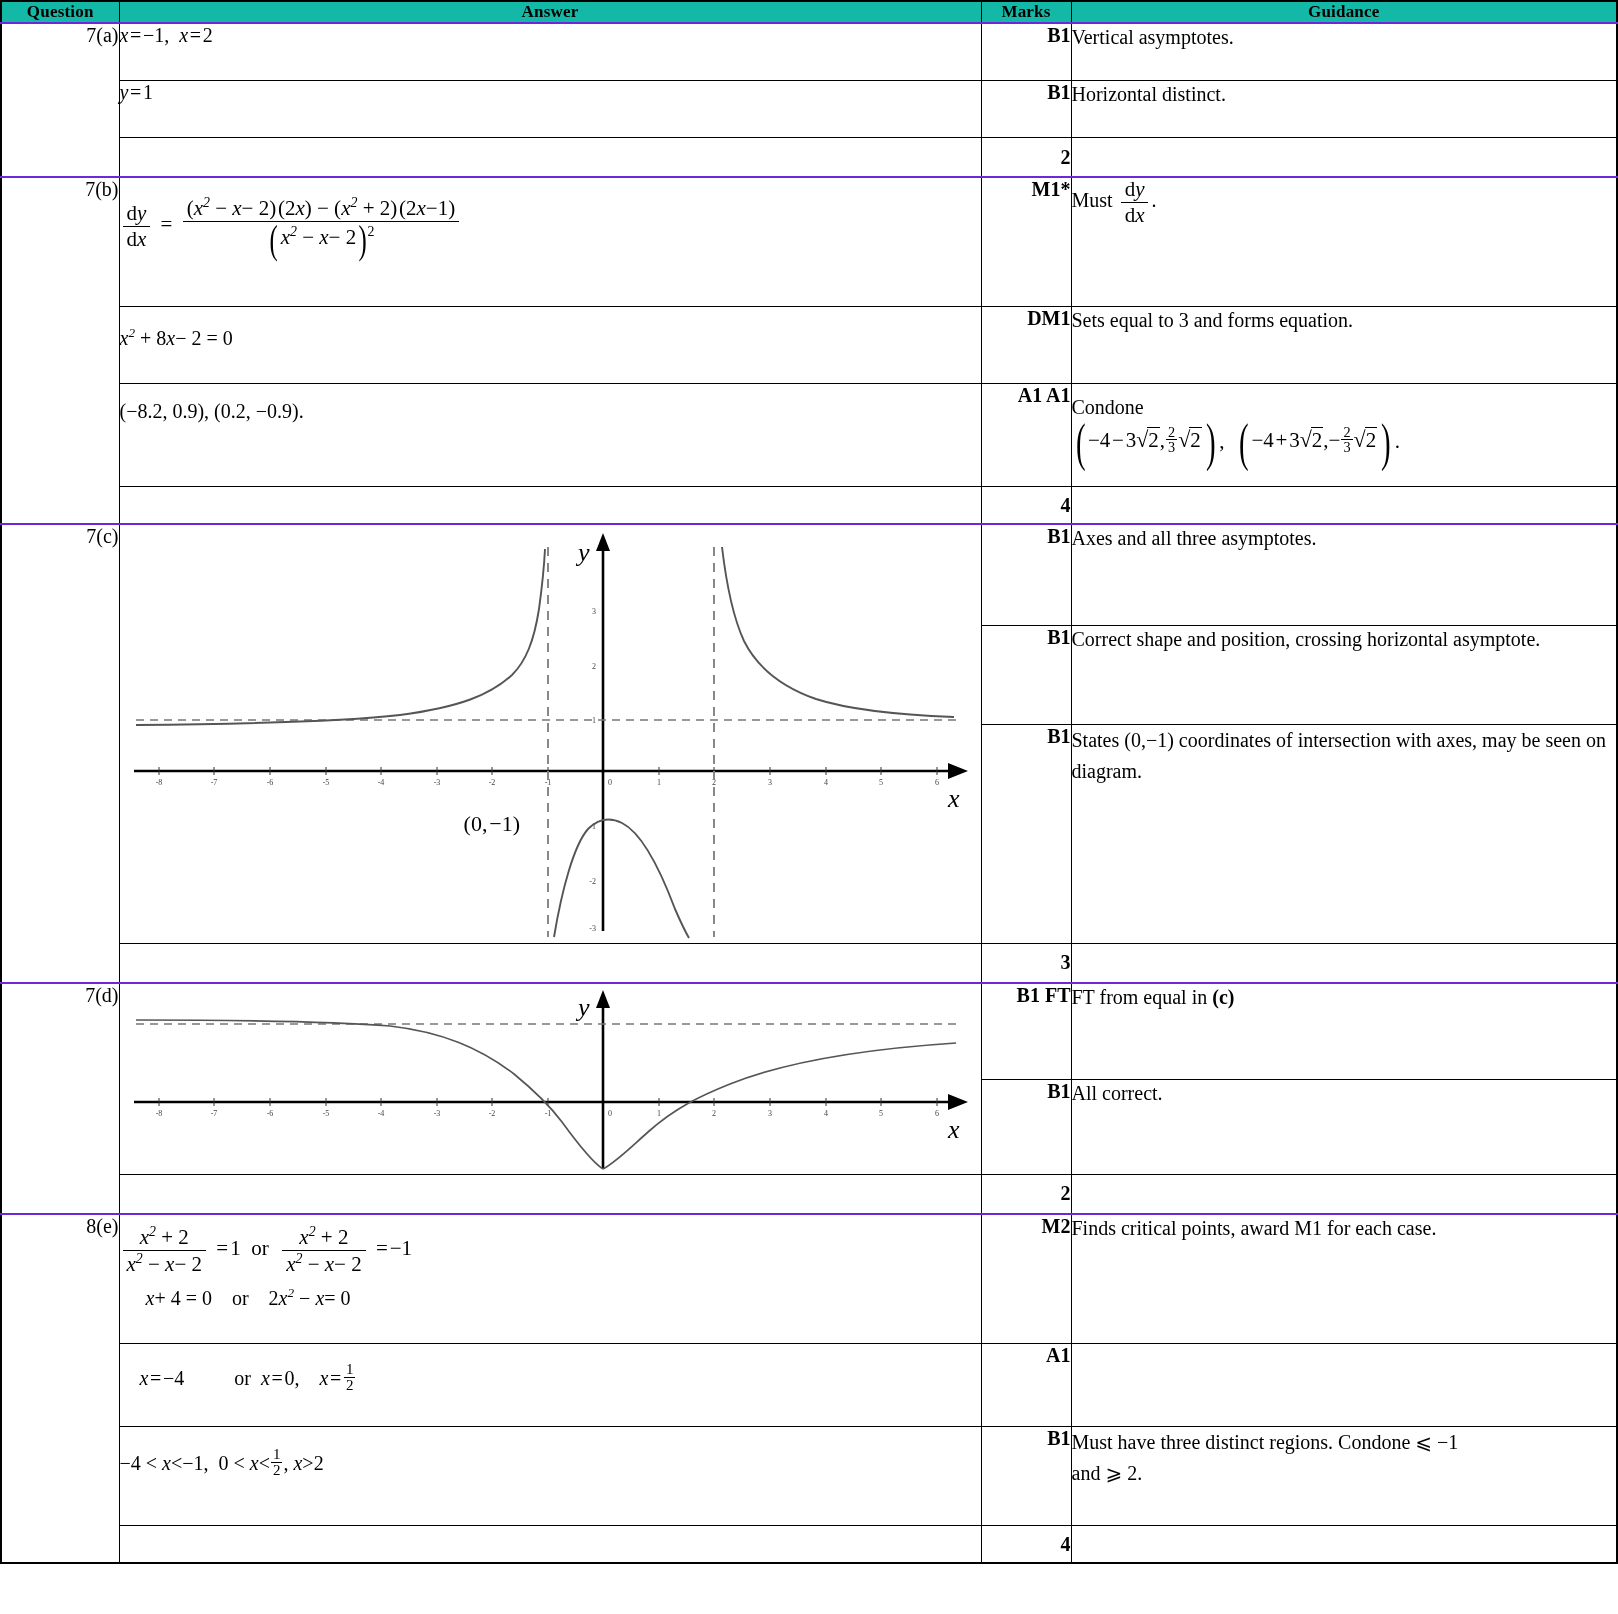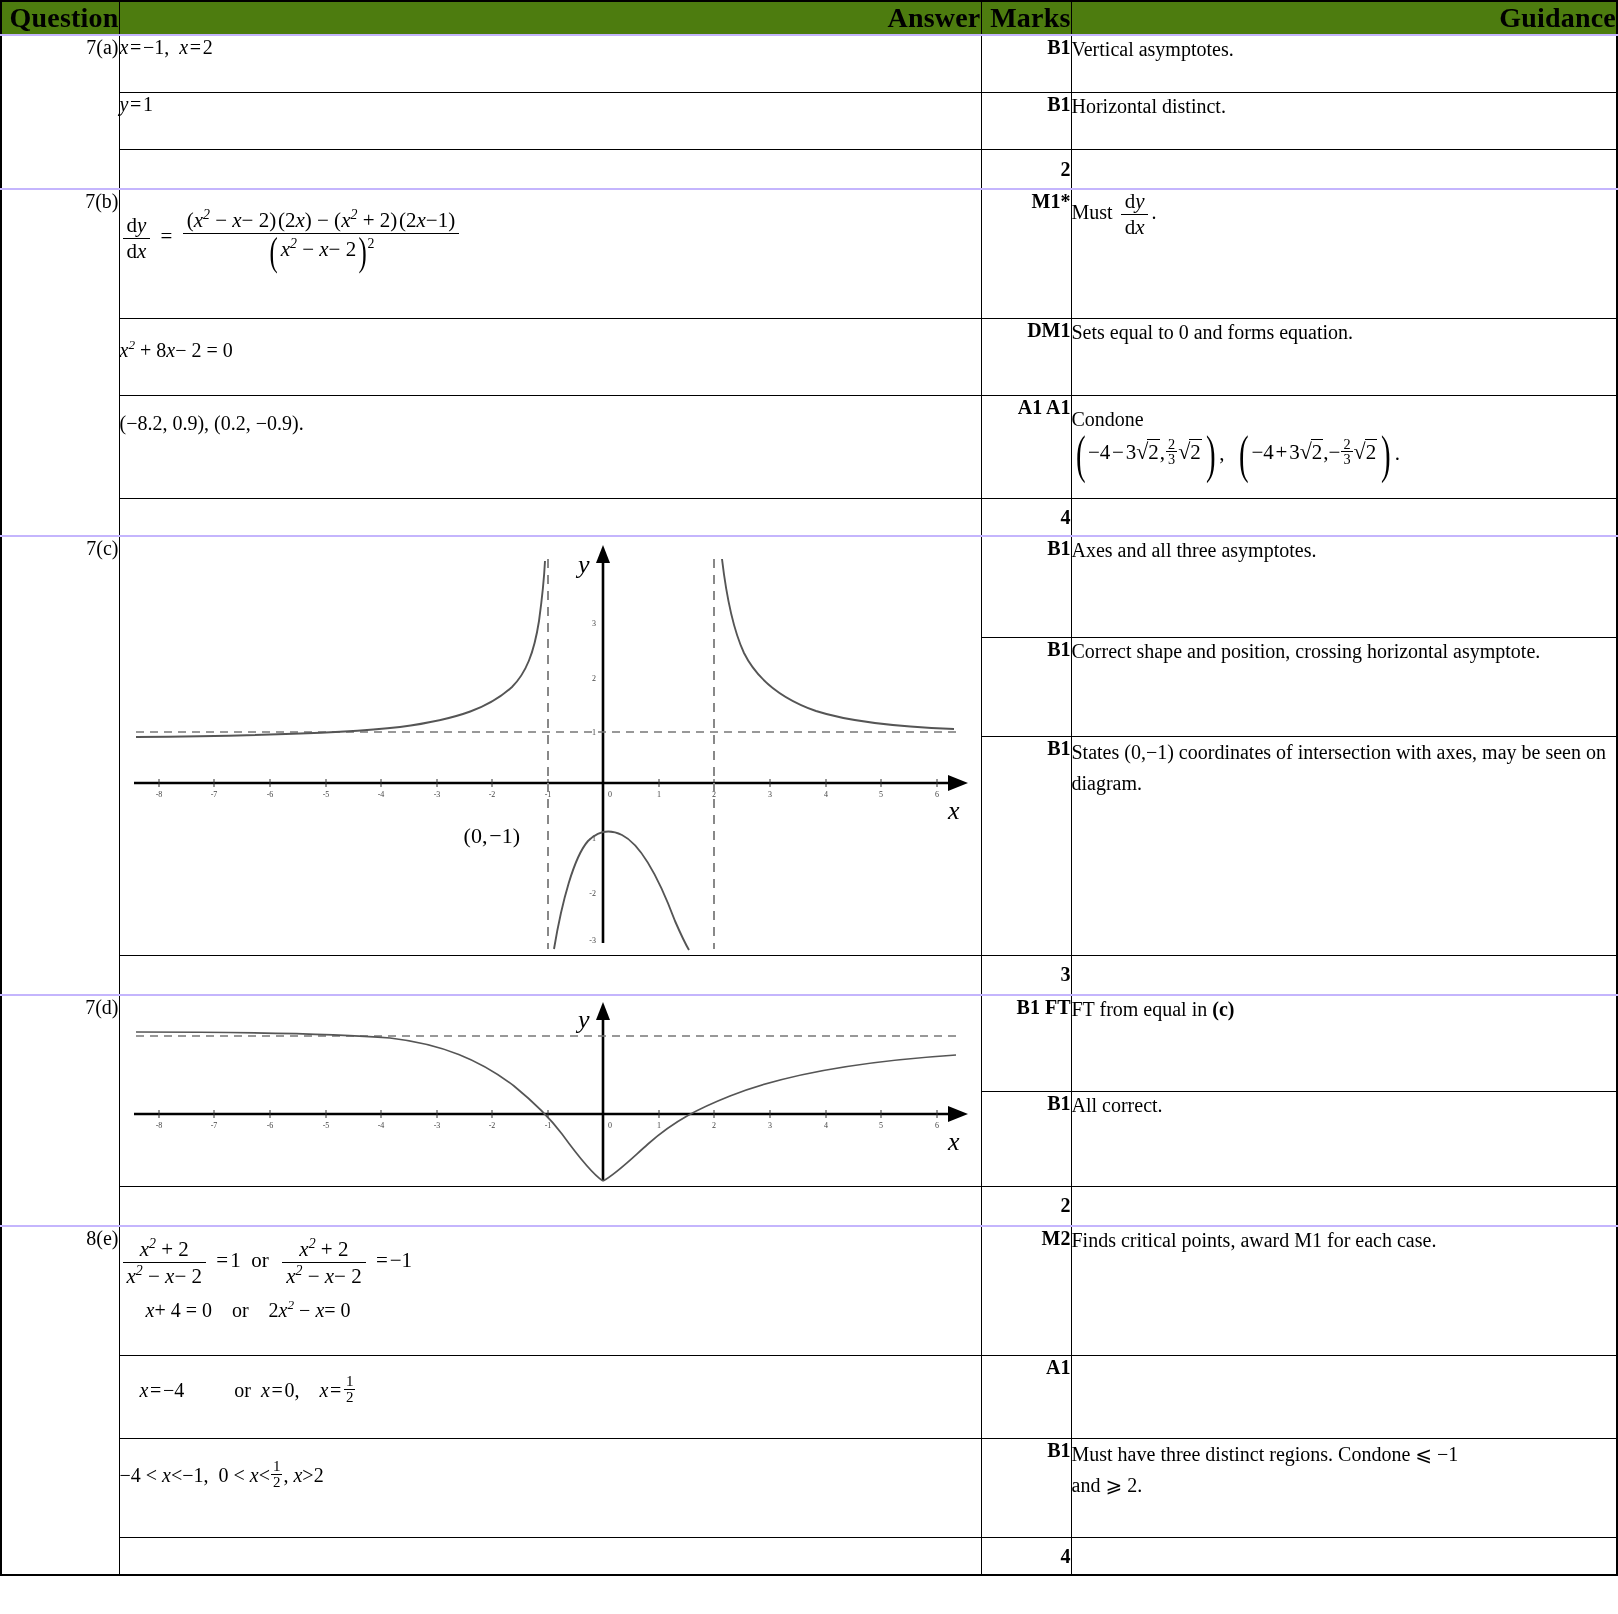--- a/index.html
+++ b/index.html
@@ -24,30 +24,30 @@
   table.ms col.c-answer   { width: 862px; }
   table.ms col.c-marks    { width: 90px; }
   table.ms col.c-guidance { width: 546px; }
 
   table.ms th, table.ms td {
     border: 1px solid #000;
     vertical-align: top;
     padding: 0;
   }
   thead th {
-    background: #4d7c0f;
+    background: #14b8a6;
     font-weight: bold;
-    font-size: 28px;
-    text-align: right;
+    font-size: 17px;
+    text-align: center;
     padding: 10px 4px 12px 4px;
     border: 2px solid #000;
     letter-spacing: .2px;
   }
   
-  tr.sec-start > td { border-top: 2px solid #c4b5fd; }
+  tr.sec-start > td { border-top: 2px solid #6d28d9; }
 
   td.q {
     text-align: right;
     padding: 14px 12px 0 4px;
     font-size: 20px;
     border-right: 2px solid #000;
   }
   td.ans {
     padding: 12px 10px 12px 18px;
     font-size: 20px;
@@ -182,21 +182,21 @@
       <span>Must</span>
       <span class="m" style="font-size:21px;">
         <span class="frac"><span class="num">d<span class="mi">y</span></span><span class="den">d<span class="mi">x</span></span></span></span><span>.</span>
     </td>
   </tr>
   <tr>
     <td class="ans" style="height:58px;padding-top:18px">
       <span class="m"><span class="mi">x</span><span class="sup">2</span> + 8<span class="mi">x</span>− 2 = 0</span>
     </td>
     <td class="marks">DM1</td>
-    <td class="guid">Sets equal to 0 and forms equation.</td>
+    <td class="guid">Sets equal to 3 and forms equation.</td>
   </tr>
   <tr>
     <td class="ans" style="height:86px;padding-top:16px">(−8.2, 0.9),  (0.2, −0.9).</td>
     <td class="marks">A1 A1</td>
     <td class="guid" style="padding-top:10px">
       <div>Condone</div>
       <div class="m" style="font-size:21px;margin-top:2px;">
         <span class="paren-tall">(</span><span style="margin-left:-1px;">−4 − 3<span class="sqrt"><span class="rad">√</span><span class="rand">2</span></span>,<span class="sfrac"><span class="num">2</span><span class="den">3</span></span><span class="sqrt"><span class="rad">√</span><span class="rand">2</span></span></span><span class="paren-tall">)</span>,&nbsp;
         <span class="paren-tall">(</span><span style="margin-left:-1px;">−4 + 3<span class="sqrt"><span class="rad">√</span><span class="rand">2</span></span>,−<span class="sfrac"><span class="num">2</span><span class="den">3</span></span><span class="sqrt"><span class="rad">√</span><span class="rand">2</span></span></span><span class="paren-tall">)</span>.
       </div>

